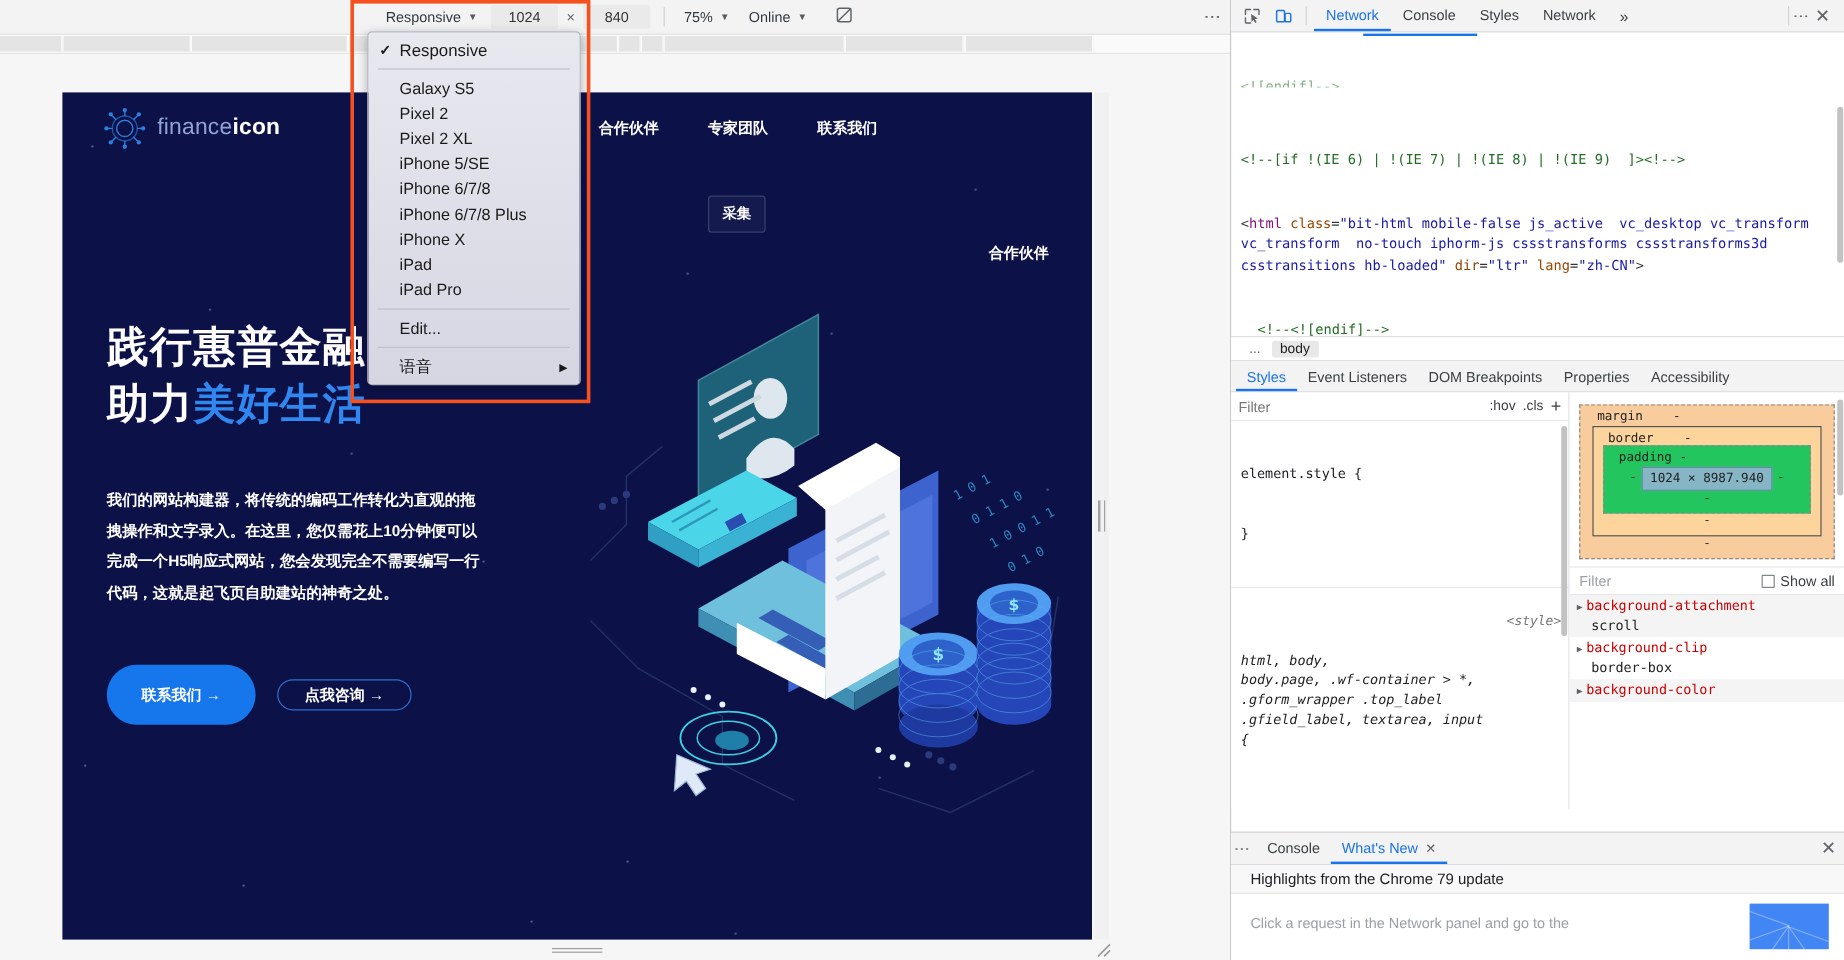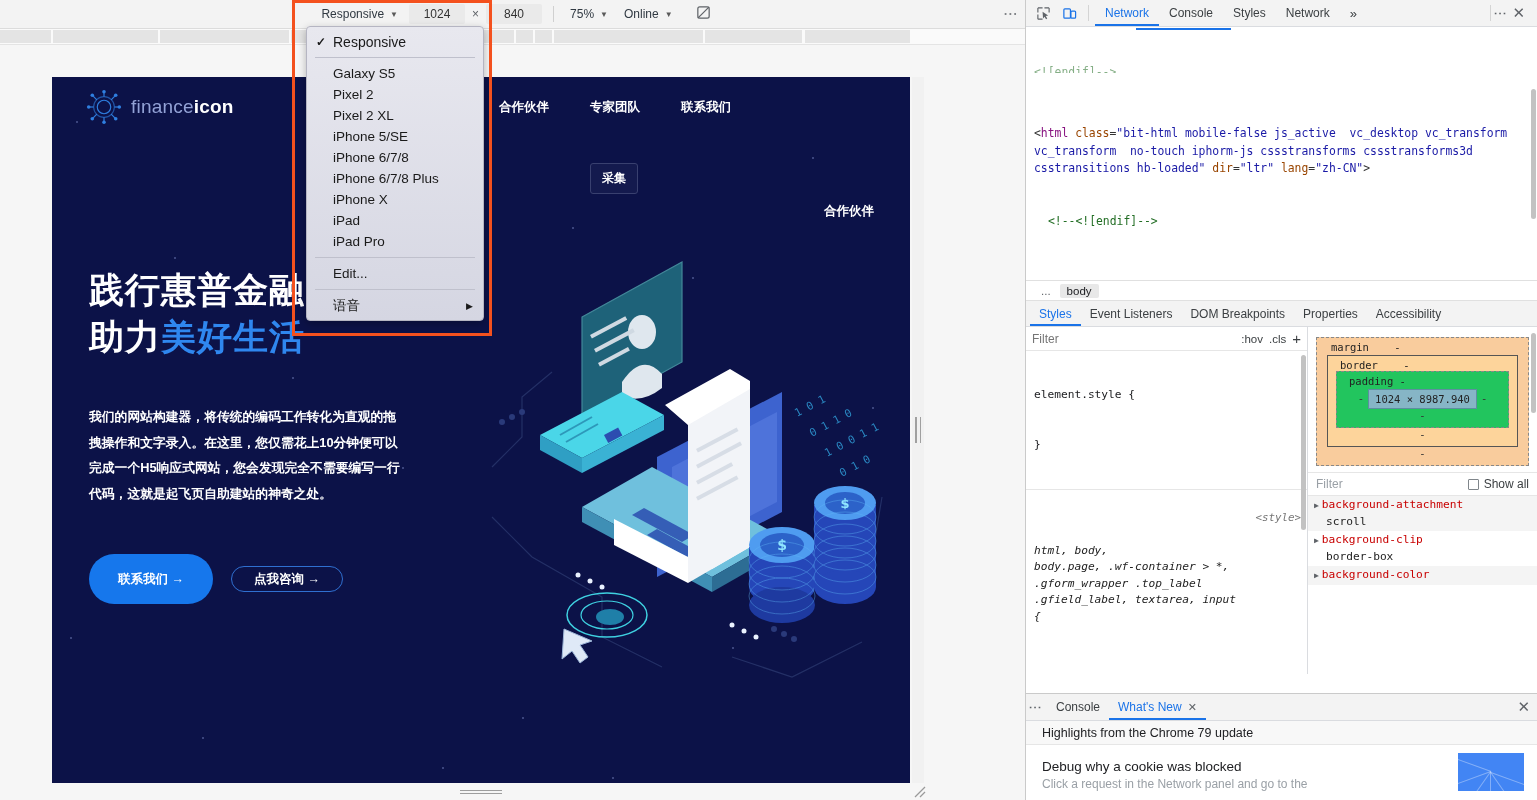--- a/index.html
+++ b/index.html
@@ -628,20 +628,21 @@
       <div class="tab more">»</div>
       <div class="spacer"></div>
       <div class="vdiv"></div>
       <div class="kebab-v">⋮</div>
       <div class="close-x">✕</div>
     </div>
 
     <div class="dom-tree">
       <div class="cmt" style="opacity:.55;overflow:hidden;height:9px;margin-bottom:-1px;">&lt;![endif]--&gt;</div>
       <div class="blue-underline"></div>
+      <div class="cmt">&lt;!--[if !(IE 6) | !(IE 7) | !(IE 8) | !(IE 9)  ]&gt;&lt;!--&gt;</div>
       <div><span class="punct">&lt;</span><span class="tag">html</span> <span class="attr">class</span><span class="punct">=</span><span class="val">"<span>bit-html mobile-false js_active  vc_desktop vc_transform  vc_transform  no-touch iphorm-js cssstransforms cssstransforms3d csstransitions hb-loaded</span>"</span> <span class="attr">dir</span><span class="punct">=</span><span class="val">"<span>ltr</span>"</span> <span class="attr">lang</span><span class="punct">=</span><span class="val">"<span>zh-CN</span>"</span><span class="punct">&gt;</span></div>
       <div class="cmt" style="padding-left:14px;">&lt;!--&lt;![endif]--&gt;</div>
       
       
       
       <div class="dom-scrollbar"></div>
     </div>
 
     <div class="crumbs">
       <span class="crumb">...</span>
@@ -742,21 +743,20 @@
         <span class="kebab-v" style="margin-right:8px;">⋮</span>
         <div class="dtab">Console</div>
         <div class="dtab active">
           <span>What's New</span><span class="x">✕</span>
         </div>
         <div class="spacer" style="flex:1"></div>
         <div class="close-x">✕</div>
       </div>
       <div class="wn-sub">Highlights from the Chrome 79 update</div>
       <div class="wn-body">
-        <div class="wn-title">Debug why a cookie was blocked</div>
         <div class="wn-desc">Click a request in the Network panel and go to the</div>
         <div class="wn-thumb">
           <i style="transform:rotate(20deg)"></i>
             <i style="transform:rotate(55deg)"></i>
           <i style="transform:rotate(90deg)"></i>
             <i style="transform:rotate(125deg)"></i>
           <i style="transform:rotate(160deg)"></i>
             <i style="transform:rotate(200deg)"></i>
         </div>
 

